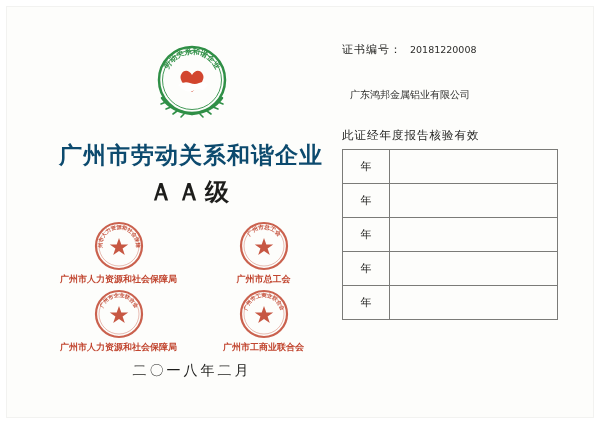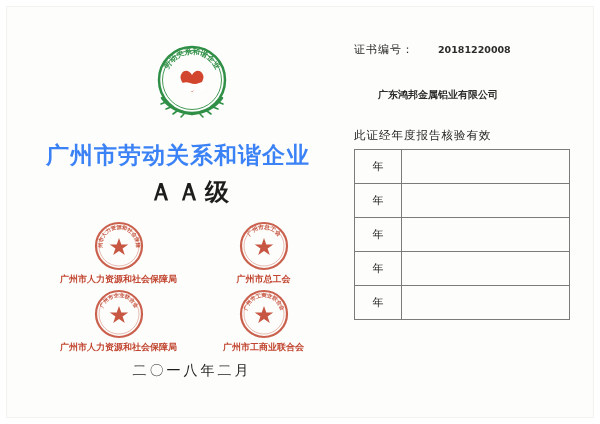--- a/index.html
+++ b/index.html
@@ -35,21 +35,21 @@
   .left-pane {
     position: absolute;
     left: 40px;
     top: 28px;
     width: 290px;
     height: 370px;
   }
 
   .right-pane {
     position: absolute;
-    left: 348px;
+    left: 336px;
     top: 36px;
     width: 220px;
     height: 350px;
   }
 
   
   .emblem {
     position: absolute;
     left: 90px;
     top: 6px;
@@ -57,24 +57,25 @@
     height: 92px;
   }
   .emblem svg { display: block; }
 
   
   .title-main {
     position: absolute;
     left: 0;
     top: 106px;
     width: 290px;
+    text-align: center;
     font-family: "DejaVu Sans", "Liberation Sans", sans-serif;
     font-size: 23px;
     font-weight: bold;
-    color: #3b82f6;
+    color: #0c4a6e;
     letter-spacing: 1px;
   }
   .title-grade {
     position: absolute;
     left: 0;
     top: 142px;
     width: 290px;
     text-align: center;
     font-size: 24px;
     font-weight: bold;
@@ -133,22 +134,21 @@
     white-space: nowrap;
   }
   .field-label {
     font-size: 11px;
     color: #1d1d1b;
     letter-spacing: 1px;
   }
   .field-value {
     font-size: 9.5px;
     color: #2c2c2a;
-    margin-left: 24px;
-    font-weight: bold;
+    margin-left: 8px;
   }
   .field-value.small-cn {
     font-size: 10px;
   }
   .field-row {
     display: flex;
     align-items: baseline;
   }
 
   .field-note {

